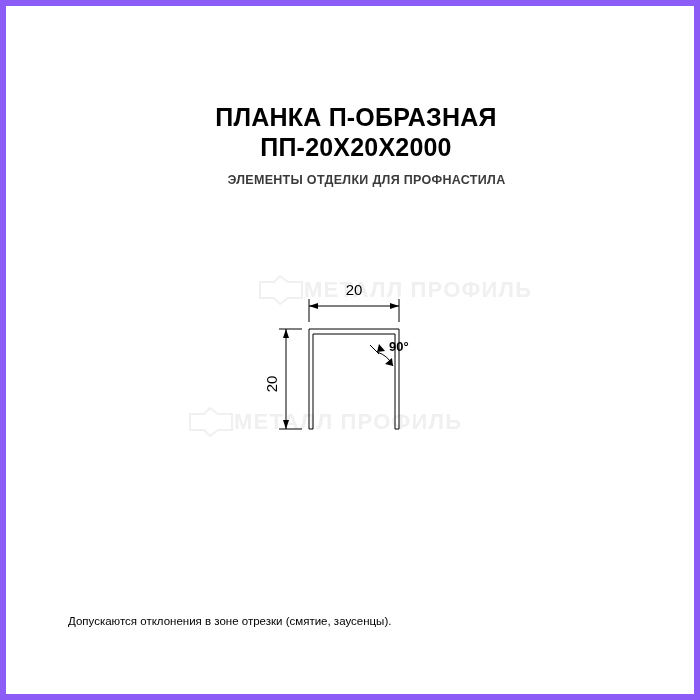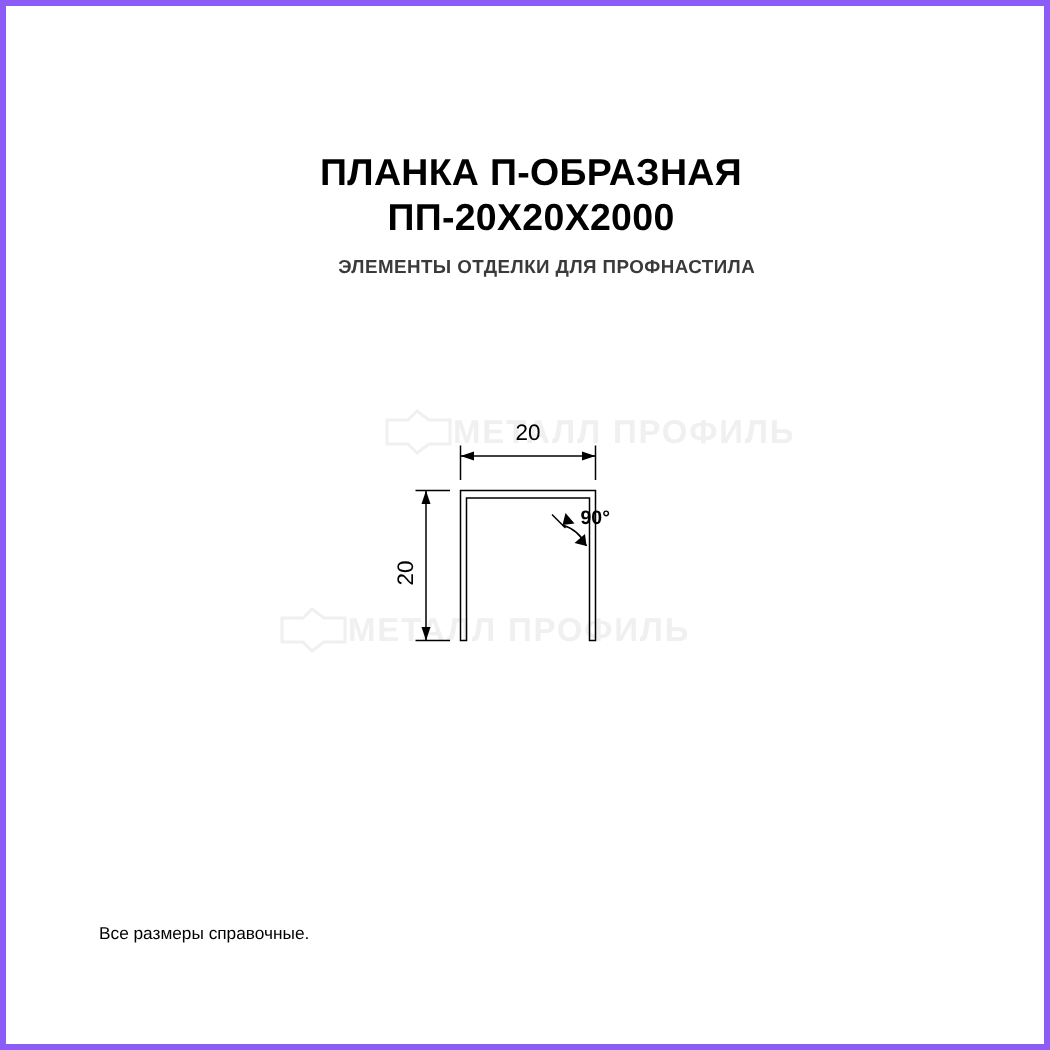--- a/index.html
+++ b/index.html
@@ -12,21 +12,21 @@
     background: #ffffff;
     font-family: "Liberation Sans", sans-serif;
     color: #000000;
     overflow: hidden;
   }
   .page {
     position: relative;
     width: 700px;
     height: 700px;
     box-sizing: border-box;
-    border: 4px solid #8b5cf6;
+    border: 6px solid #8b5cf6;
     background: #ffffff;
   }
   .title-block {
     position: absolute;
     top: 96px;
     left: 0;
     width: 700px;
     text-align: center;
   }
   .title-line1 {
@@ -138,16 +138,16 @@
         <polygon points="247,172 239,170 246,164" fill="#000000" stroke="none"></polygon>
       </g>
 
       <text x="208" y="101" text-anchor="middle" font-family="Liberation Sans, sans-serif" font-size="15" fill="#000000">20</text>
       <text x="131" y="190" text-anchor="middle" font-family="Liberation Sans, sans-serif" font-size="15" fill="#000000" transform="rotate(-90 131 190)">20</text>
       <text x="243" y="157" text-anchor="start" font-family="Liberation Sans, sans-serif" font-size="13" font-weight="bold" fill="#000000">90°</text>
     </svg>
   </div>
 
   <div class="footer">
-    <div>Все размеры справочные.</div>
+    <div>Допускаются отклонения в зоне отрезки (смятие, заусенцы).</div>
   </div>
 
 </div>
 
 </body></html>

